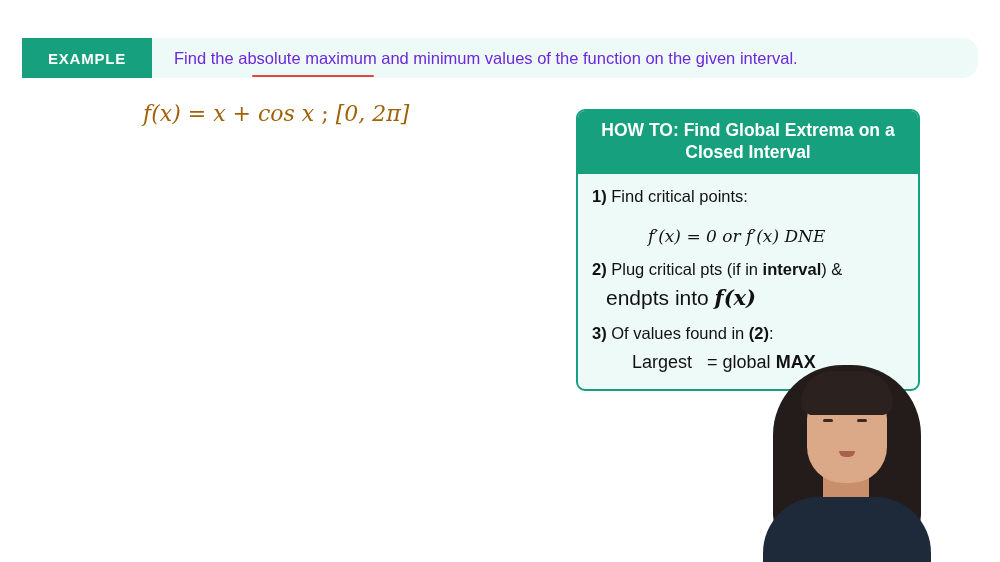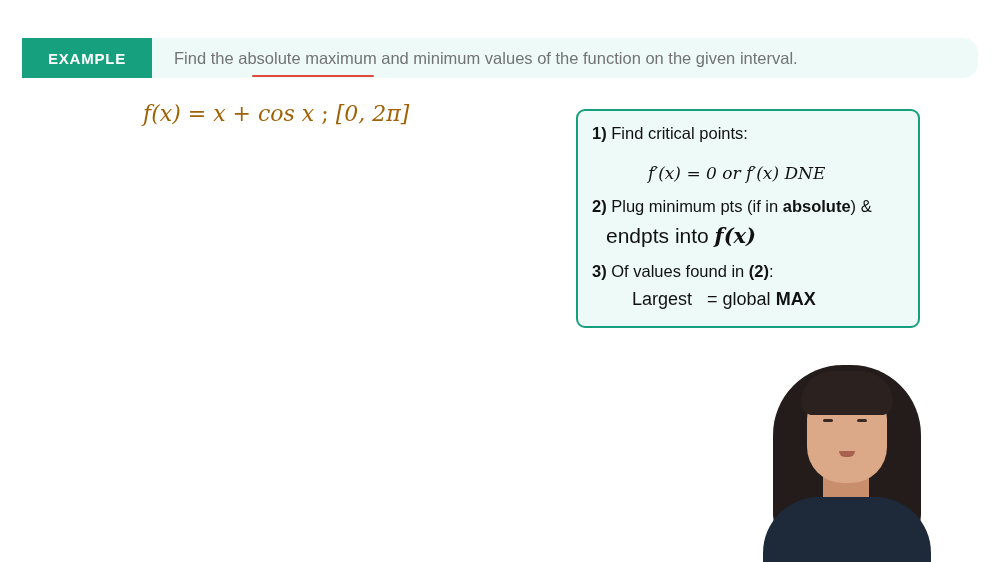--- a/index.html
+++ b/index.html
@@ -36,21 +36,21 @@
     font-weight: bold;
     letter-spacing: 0.8px;
     display: flex;
     align-items: center;
     justify-content: center;
     flex: none;
   }
   .example-text {
     padding-left: 22px;
     font-size: 16.5px;
-    color: #737373;
+    color: #6d28d9;
     position: relative;
     white-space: nowrap;
   }
   .underline-red {
     position: absolute;
     left: 100px;
     top: 26px;
     width: 122px;
     height: 2px;
     background: #e0483c;
@@ -223,31 +223,32 @@
 
 <div class="problem">
   <span>f(x)</span>
   <span class="up">=</span>
   <span>x + cos x</span>
   <span class="up">;</span>
   <span>[0, 2π]</span>
 </div>
 
 <div class="howto-card">
+  <div class="howto-header">HOW TO: Find Global Extrema on a Closed Interval</div>
   <div class="howto-body">
 
     <div class="step">
       <span class="num">1)</span>
       <span>Find critical points:</span>
     </div>
     <div class="indent-1 math">f′(x) = 0 or  f′(x) DNE</div>
 
     <div class="step step-gap">
       <span class="num">2)</span>
-      <span>Plug minimum pts (if in </span><b class="bold">absolute</b><span>) &amp;</span>
+      <span>Plug critical pts (if in </span><b class="bold">interval</b><span>) &amp;</span>
     </div>
     <div class="indent-2">
       <span>endpts into </span><span class="mathb">f(x)</span>
     </div>
 
     <div class="step step-gap">
       <span class="num">3)</span>
       <span>Of values found in </span><b class="bold">(2)</b><span>:</span>
     </div>
 

